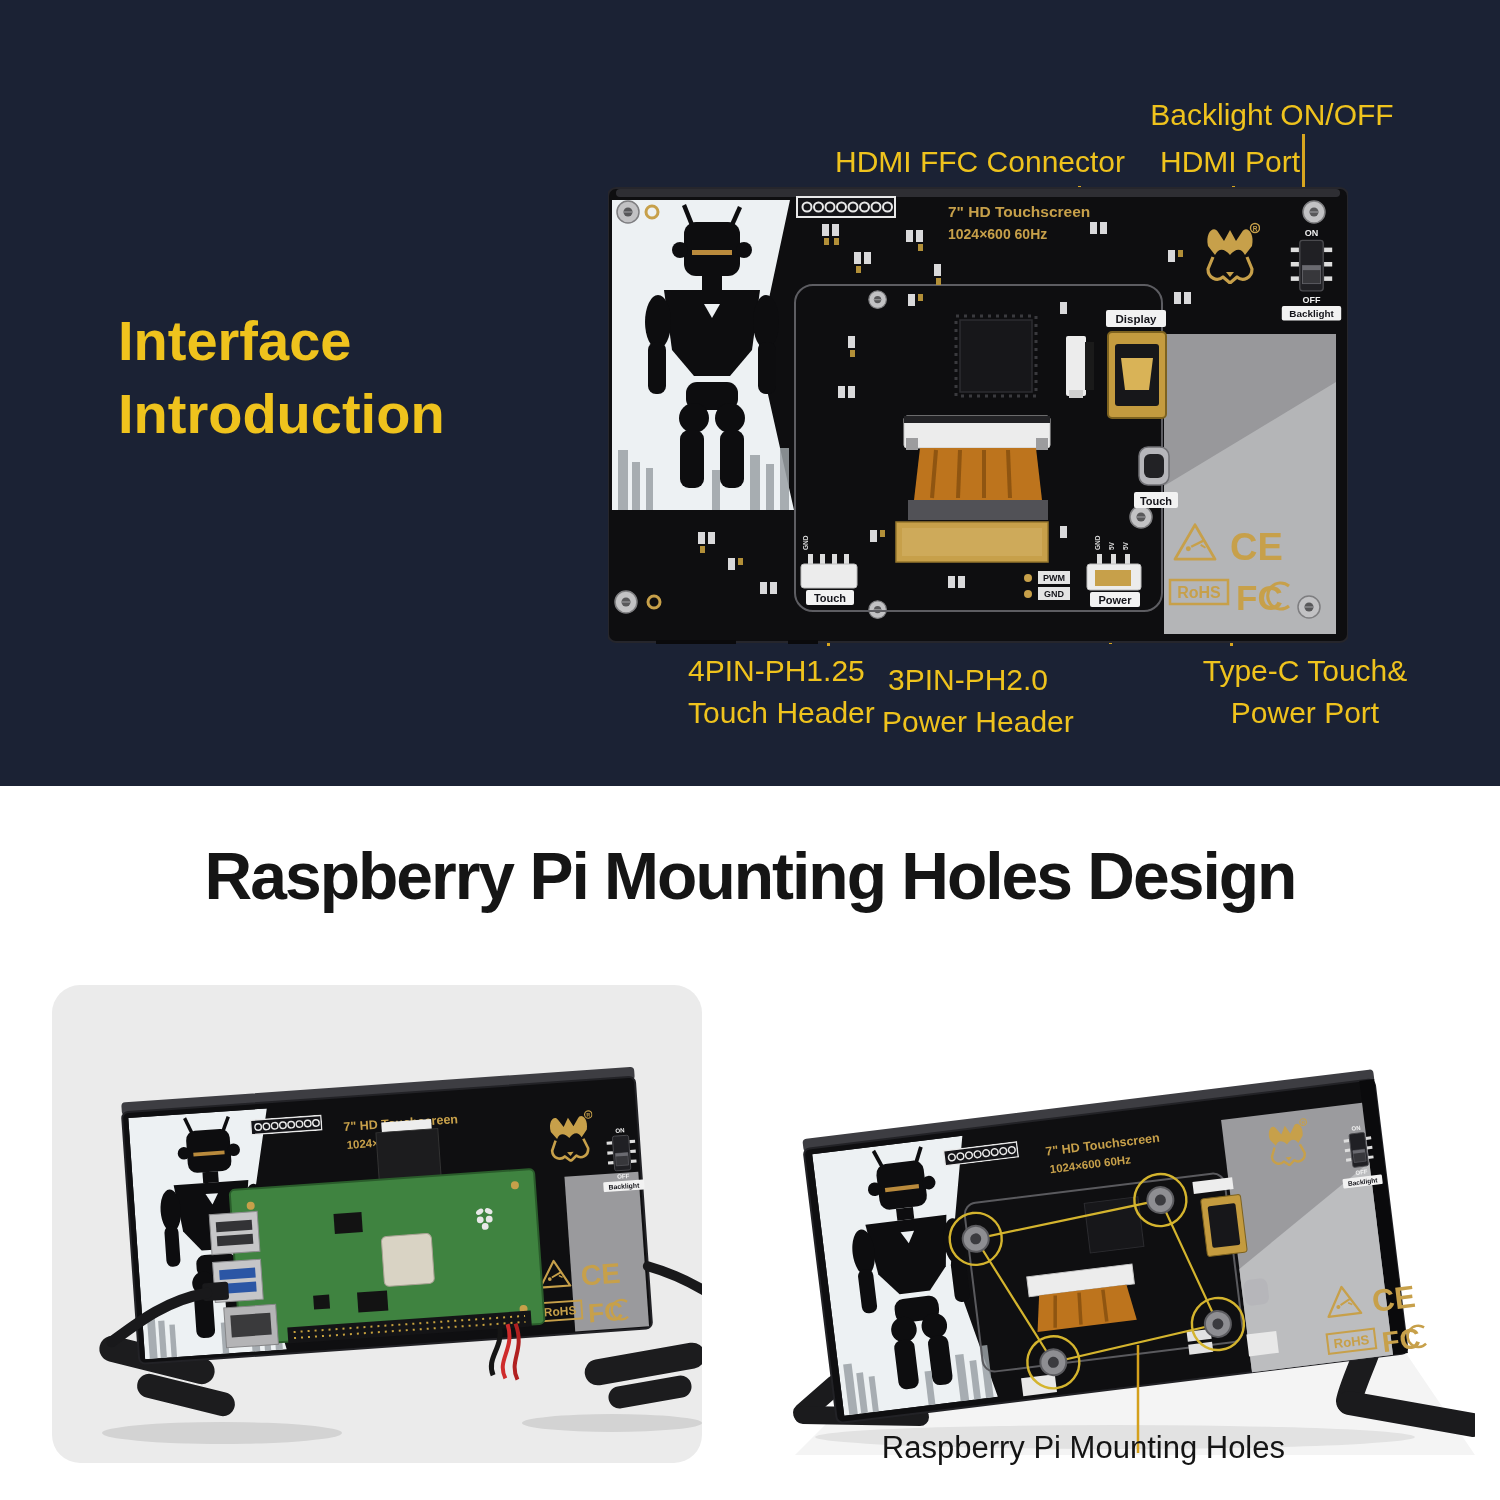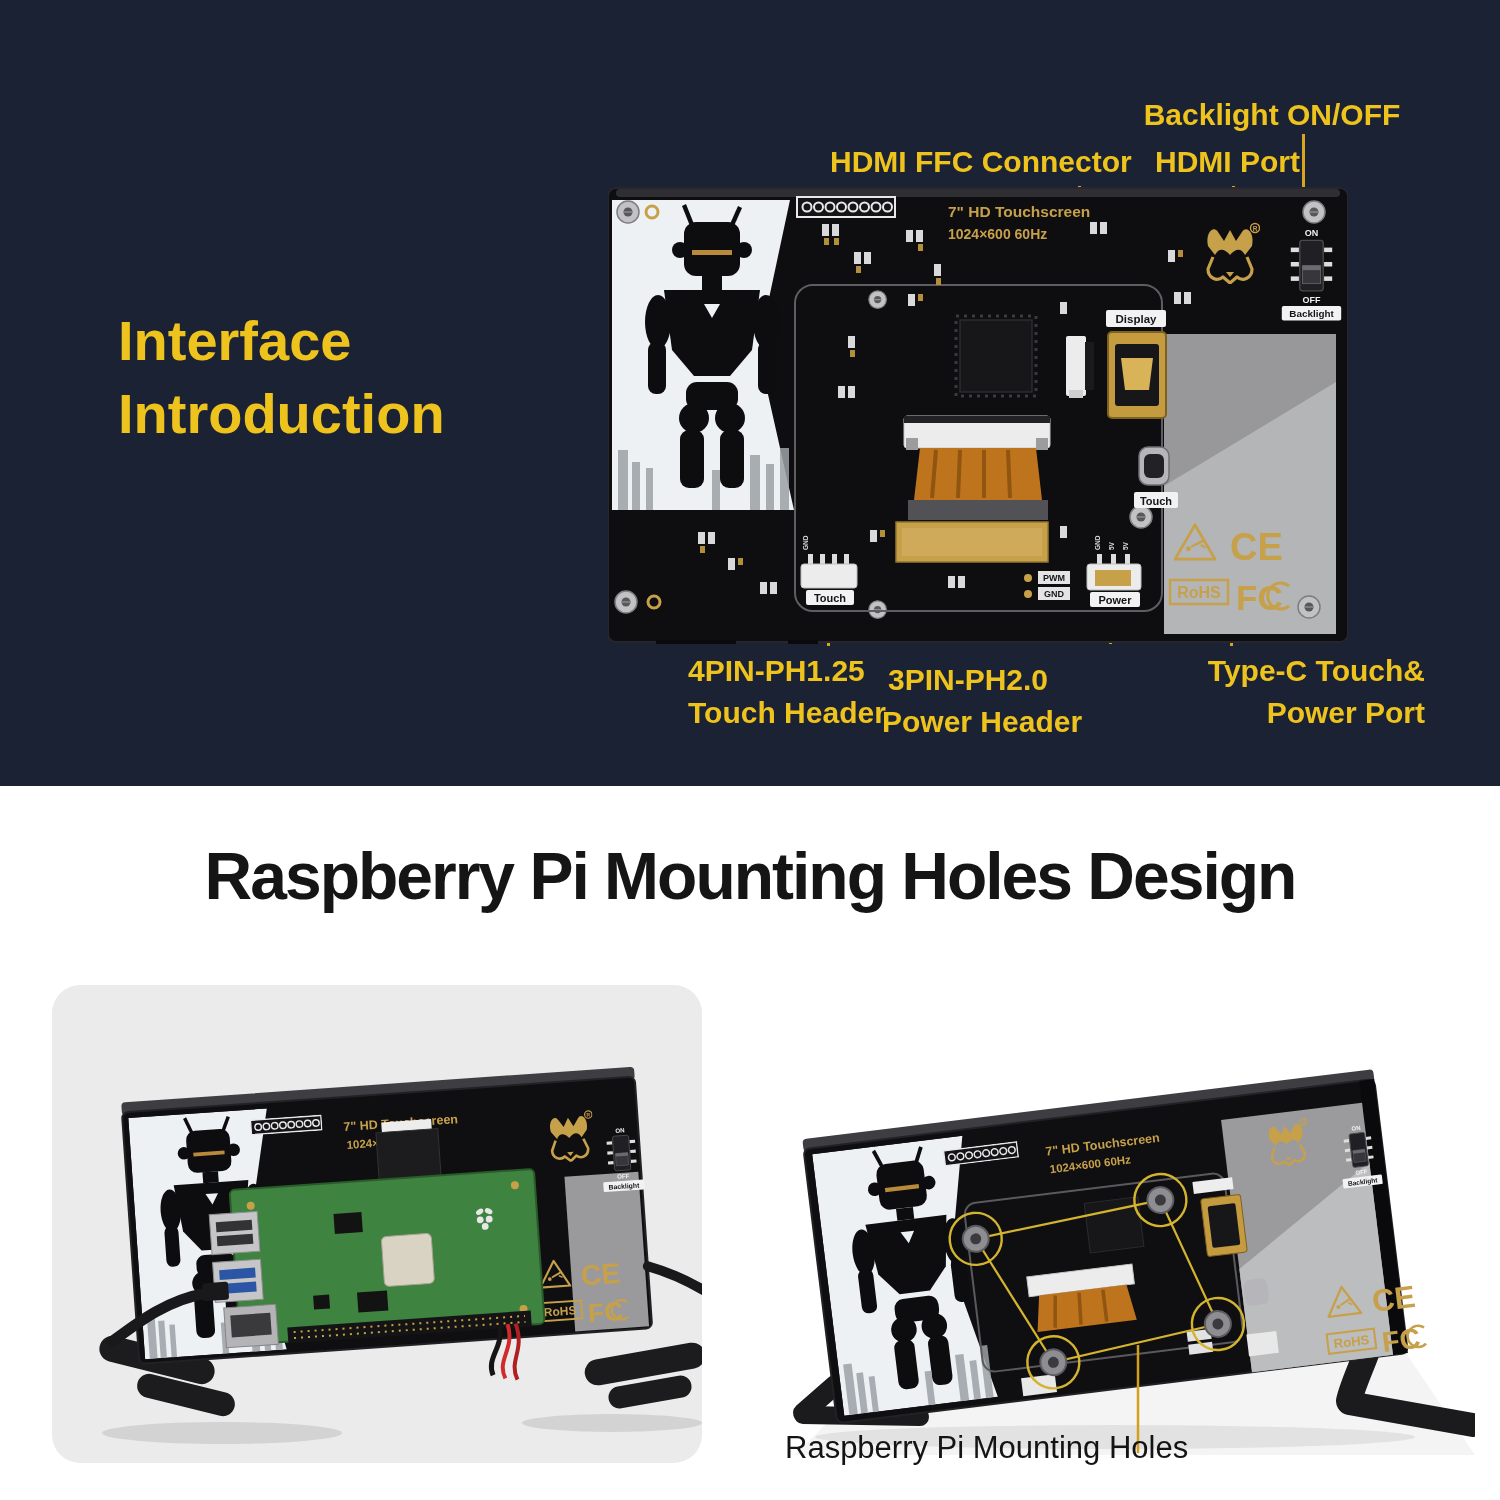--- a/index.html
+++ b/index.html
@@ -2,33 +2,33 @@
 <html><head>
 <meta charset="utf-8">
 <style>
   html,body{margin:0;padding:0;background:#fff;}
   .stage{position:relative;width:1500px;height:1500px;overflow:hidden;
          font-family:"Liberation Sans",sans-serif;background:#fff;}
   .top-section{position:absolute;left:0;top:0;width:1500px;height:786px;background:#1b2234;}
   .bottom-section{position:absolute;left:0;top:786px;width:1500px;height:714px;background:#ffffff;}
   .main-heading{position:absolute;left:118px;top:304px;font-size:56px;line-height:73px;
                 font-weight:800;color:#efc31d;letter-spacing:0px;}
-  .callout{position:absolute;color:#efc31d;font-weight:700;font-size:30px;line-height:42px;
+  .callout{position:absolute;color:#efc31d;font-weight:400;font-size:30px;line-height:42px;
            text-align:center;white-space:nowrap;}
-  .callout.left-align{text-align:right;}
+  .callout.left-align{text-align:center;}
   .leader-v{position:absolute;width:3px;background:#d7a51f;}
   .leader-h{position:absolute;height:3px;background:#d7a51f;}
   .leader-dot{position:absolute;width:16px;height:16px;border-radius:50%;background:#d7a51f;opacity:.95;}
   .pcb-svg{position:absolute;left:608px;top:186px;}
   .section2-heading{position:absolute;left:0;top:838px;width:1500px;text-align:center;
                     font-size:66px;font-weight:700;letter-spacing:-2px;color:#151515;}
   .photo-card{position:absolute;left:52px;top:985px;width:650px;height:478px;background:#ebebeb;
               border-radius:28px;overflow:hidden;}
   .photo-right{position:absolute;left:735px;top:985px;width:740px;height:470px;}
-  .caption{position:absolute;left:785px;top:1430px;width:500px;text-align:left;
+  .caption{position:absolute;left:785px;top:1430px;width:500px;text-align:right;
            font-size:31px;font-weight:500;color:#141414;}
   svg{font-family:"Liberation Sans",sans-serif;}
   svg text{user-select:none;}
   .c1{fill:#d9d9db;} .c2{fill:#b28f38;}
   .gold-txt{fill:#c7a04a;font-weight:700;}
   .white-label{fill:#f2f2f2;}
   .label-txt{fill:#14141a;font-weight:700;}
 </style>
 </head>
 <body>

